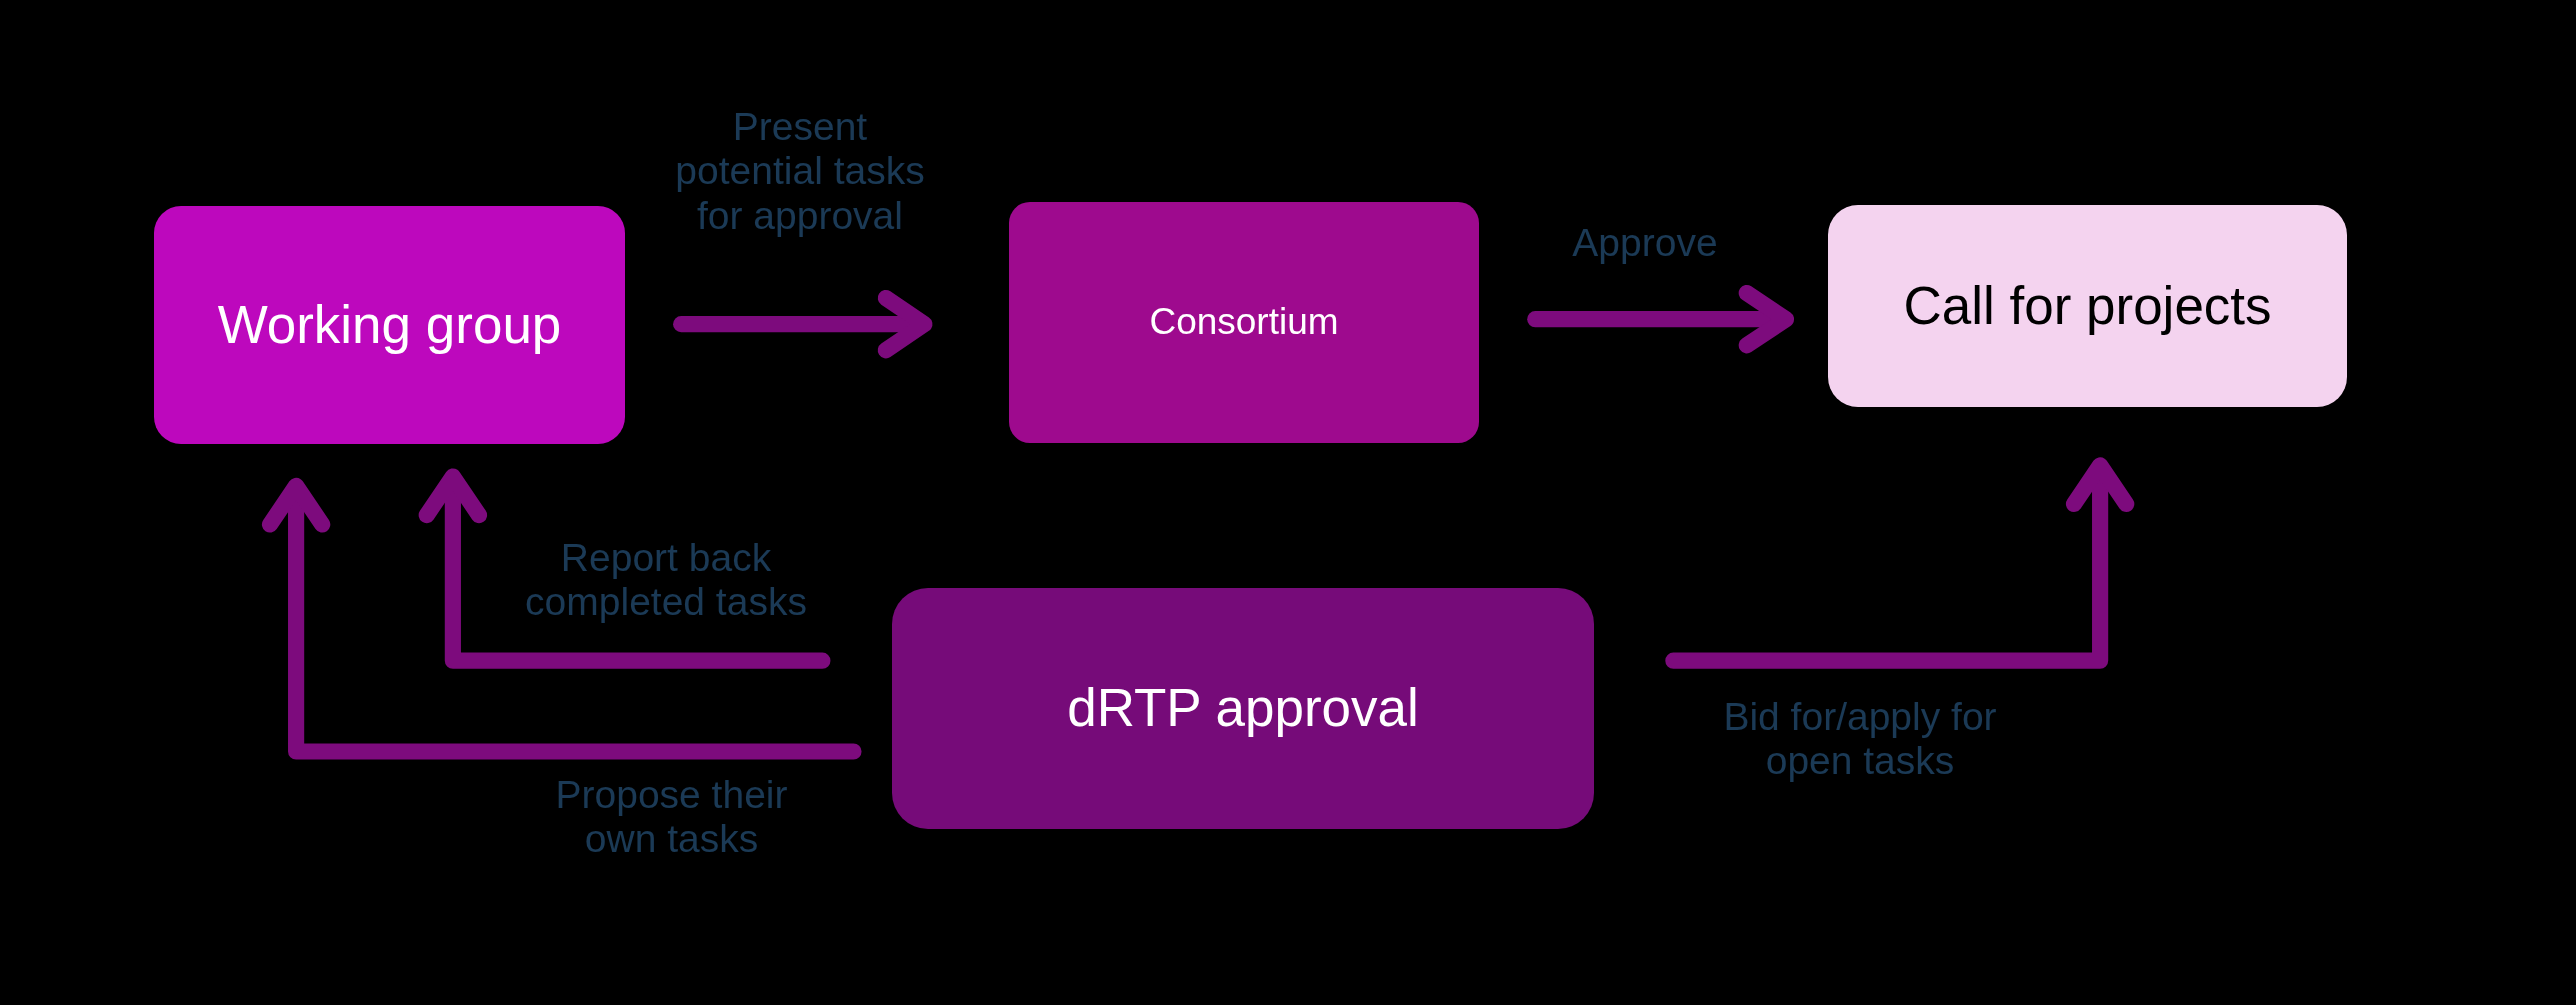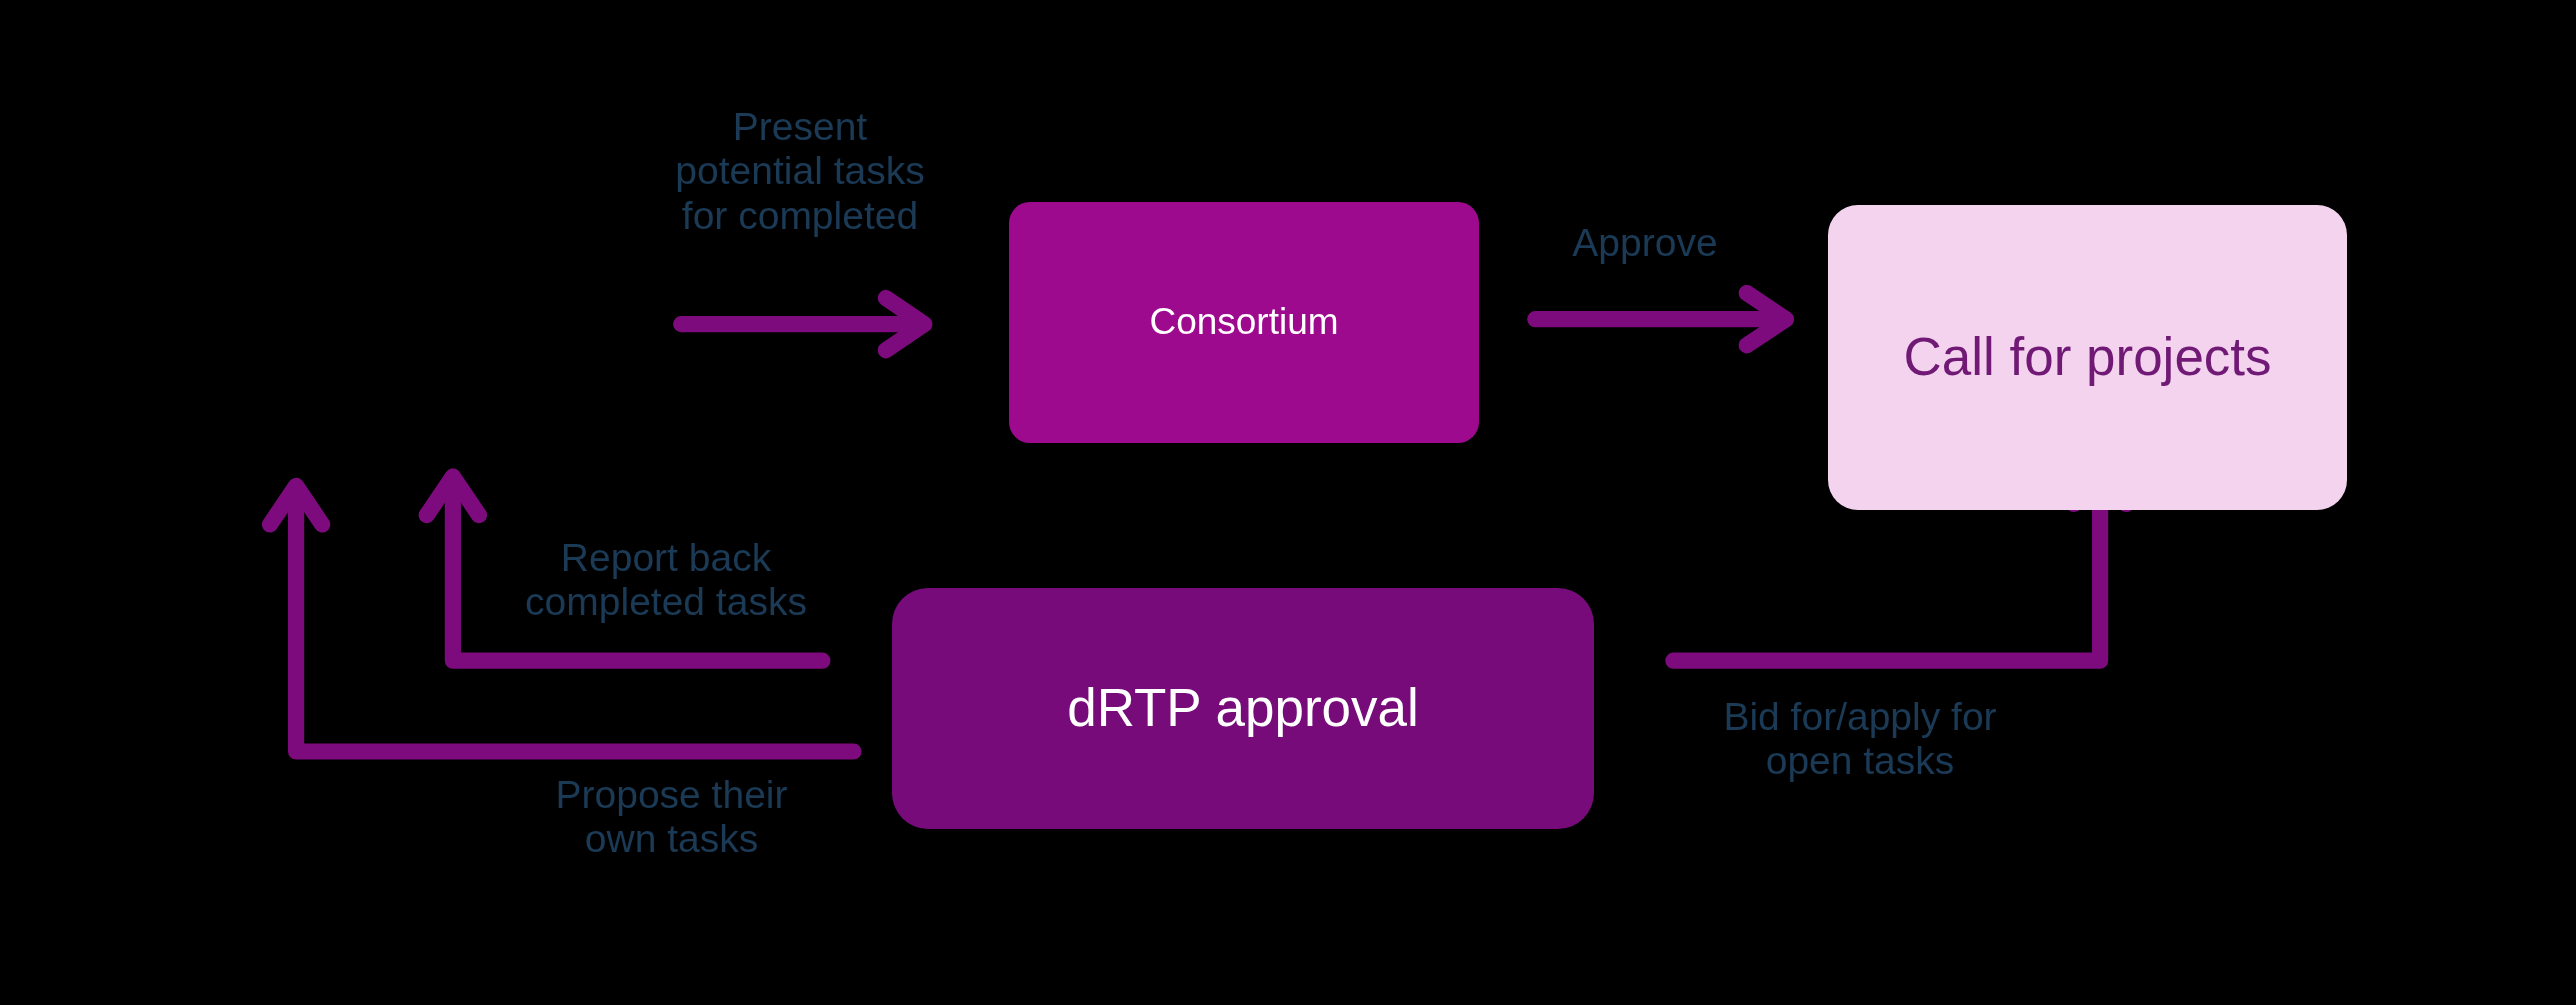--- a/index.html
+++ b/index.html
@@ -56,24 +56,24 @@
     height: 241px;
     background: #9e0a8e;
     border-radius: 21px;
     color: #ffffff;
     font-size: 37px;
   }
   #node-call-for-projects {
     left: 1828px;
     top: 205px;
     width: 519px;
-    height: 305px;
+    height: 202px;
     background: #f4d3ef;
     border-radius: 30px;
-    color: #701a75;
+    color: #000000;
     font-size: 53px;
   }
   #node-drtp-community {
     left: 892px;
     top: 588px;
     width: 702px;
     height: 241px;
     background: #760b79;
     border-radius: 36px;
     color: #ffffff;
@@ -141,36 +141,39 @@
       <path d="M 434 843 L 476 781 L 518 843" stroke="#7d0b7d" stroke-width="26" stroke-linecap="round" stroke-linejoin="round" fill="none"></path>
     </g>
 
     <g>
       <path d="M 2690 1062 L 3376 1062 L 3376 767" stroke="#7d0b7d" stroke-width="26" stroke-linecap="round" stroke-linejoin="round" fill="none"></path>
       <path d="M 3334 810 L 3376 748 L 3418 810" stroke="#7d0b7d" stroke-width="26" stroke-linecap="round" stroke-linejoin="round" fill="none"></path>
     </g>
 
   </svg>
 
+  <div class="node-box" id="node-working-group">
+    <span class="node-label">Working group</span>
+  </div>
 
   <div class="node-box" id="node-consortium">
     <span class="node-label">Consortium</span>
   </div>
 
   <div class="node-box" id="node-call-for-projects">
     <span class="node-label">Call for projects</span>
   </div>
 
   <div class="node-box" id="node-drtp-community">
     <span class="node-label">dRTP approval</span>
   </div>
 
   <div class="edge-label" id="label-present">Present
 potential tasks
-for completed</div>
+for approval</div>
 
   <div class="edge-label" id="label-approve">Approve</div>
 
   <div class="edge-label" id="label-report-back">Report back
 completed tasks</div>
 
   <div class="edge-label" id="label-propose">Propose their
 own tasks</div>
 
   <div class="edge-label" id="label-bid">Bid for/apply for

